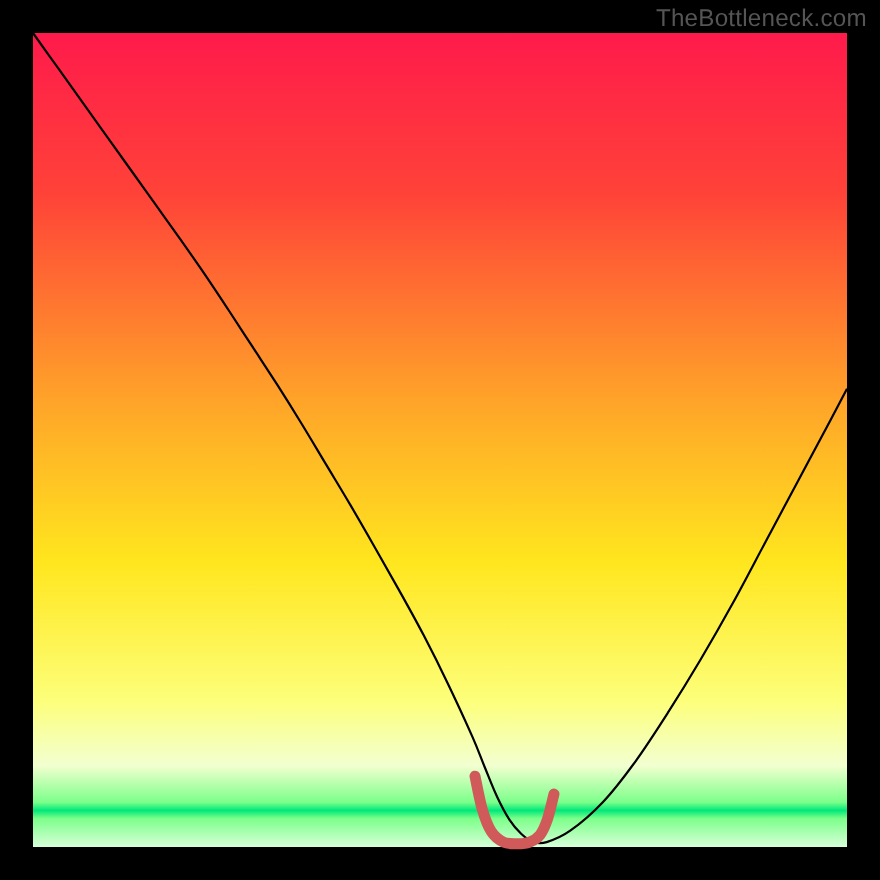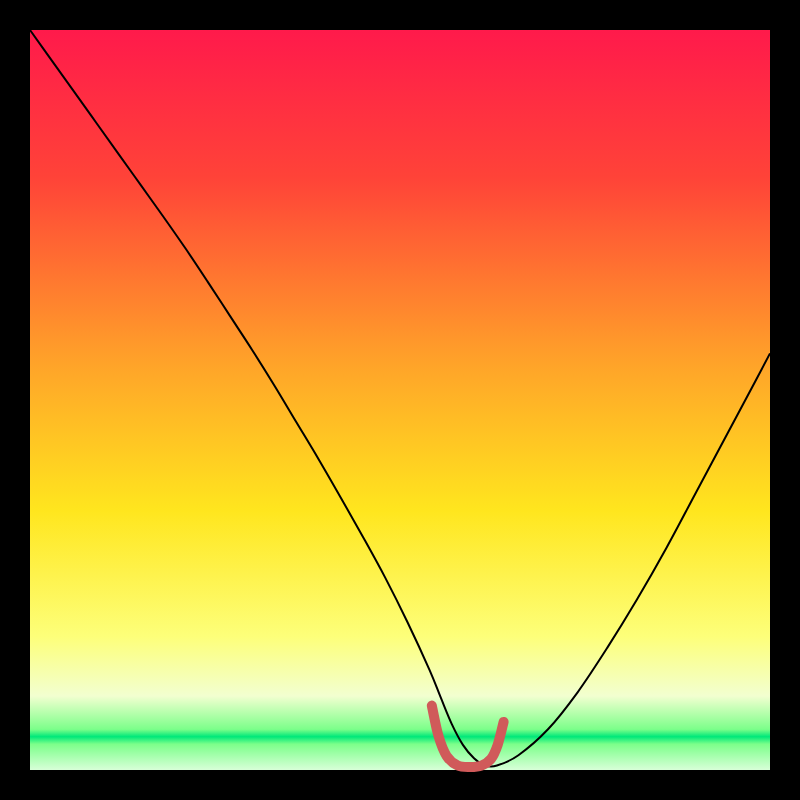--- a/index.html
+++ b/index.html
@@ -32,20 +32,21 @@
     position: absolute;
     top: 0;
     left: 0;
   }
 </style>
 </head>
 <body>
 
 <div class="frame">
 
+  <div class="watermark">TheBottleneck.com</div>
 
   <svg id="chart-svg" width="800" height="800">
     <defs>
       <linearGradient id="bg-grad" x1="0" y1="0" x2="0" y2="1">
           <stop offset="0%" stop-color="#ff1a4b"></stop>
           <stop offset="20%" stop-color="#ff4338"></stop>
           <stop offset="45%" stop-color="#ffa329"></stop>
           <stop offset="65%" stop-color="#ffe61e"></stop>
           <stop offset="82%" stop-color="#fdff7a"></stop>
           <stop offset="90%" stop-color="#f2ffd0"></stop>

